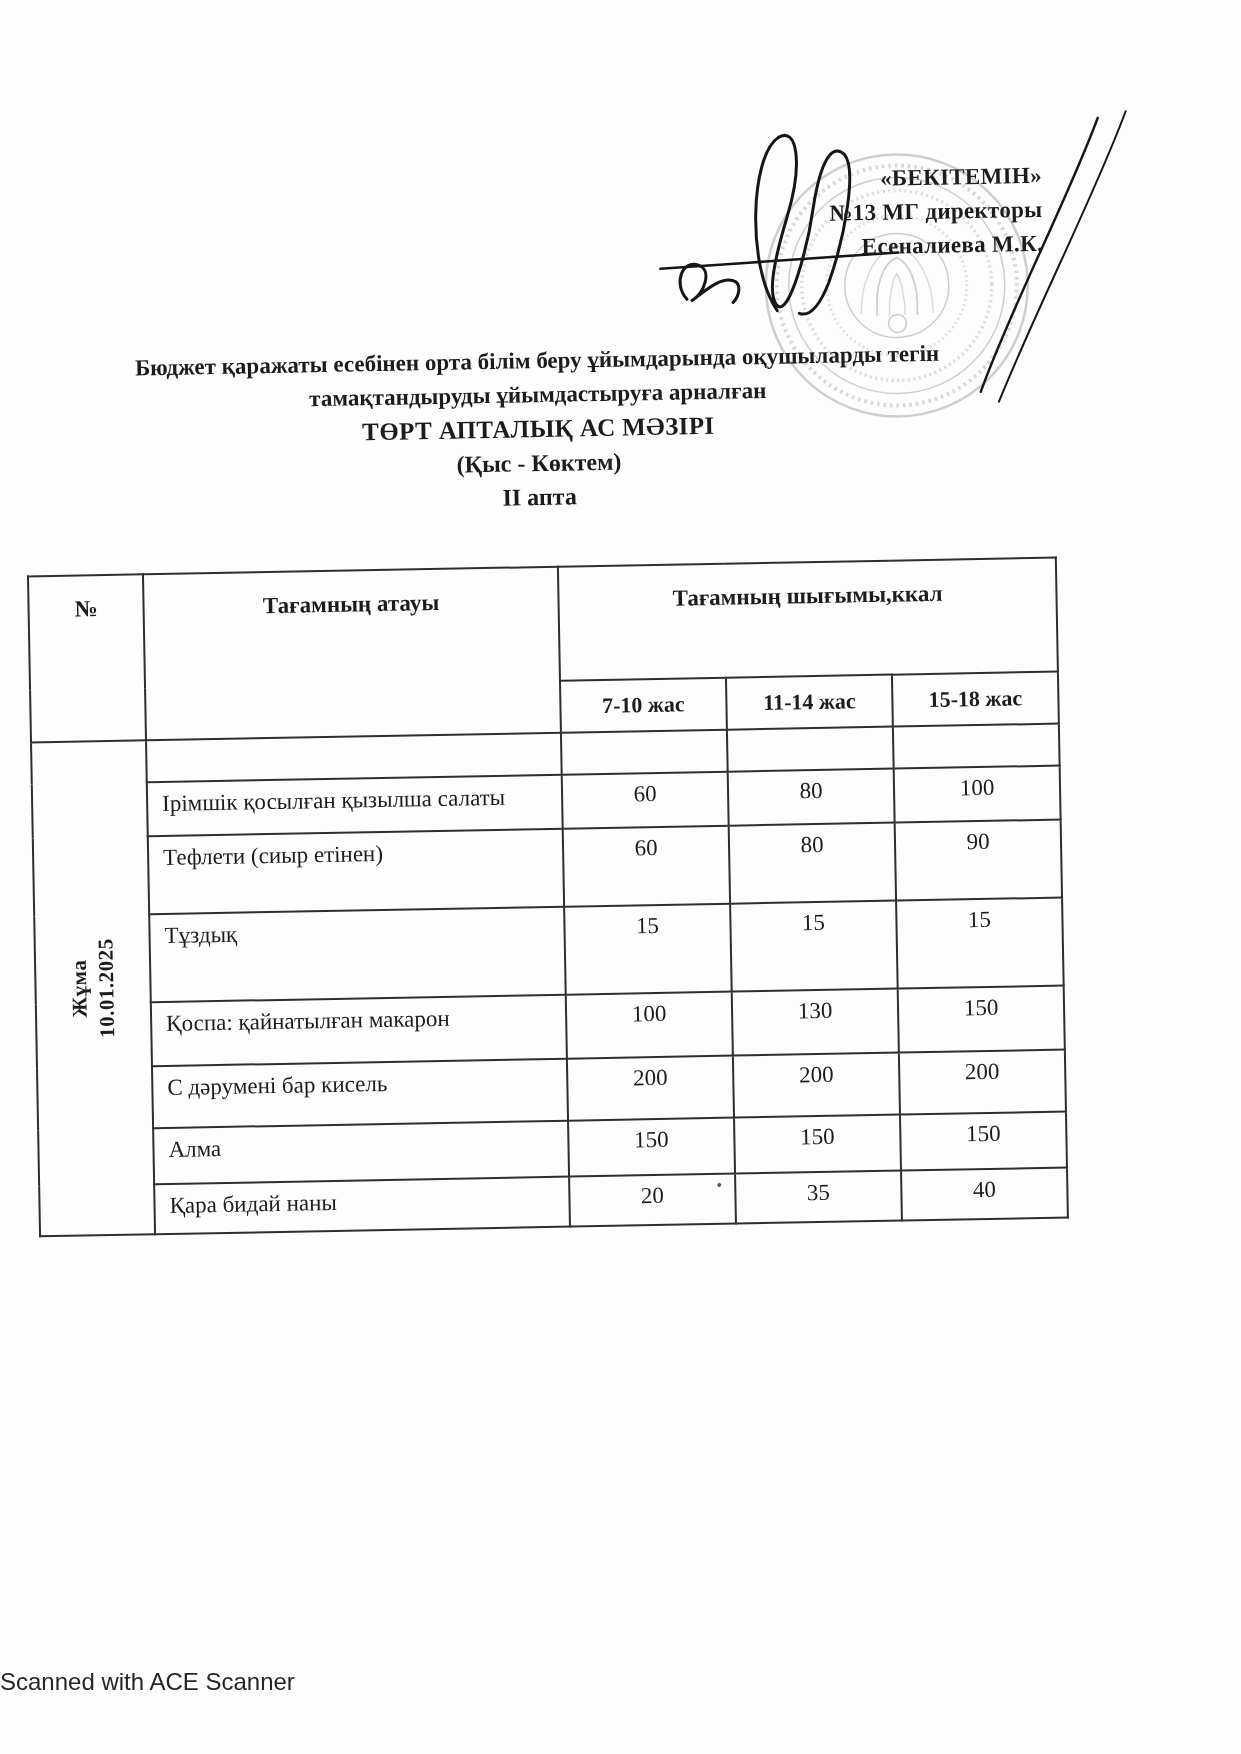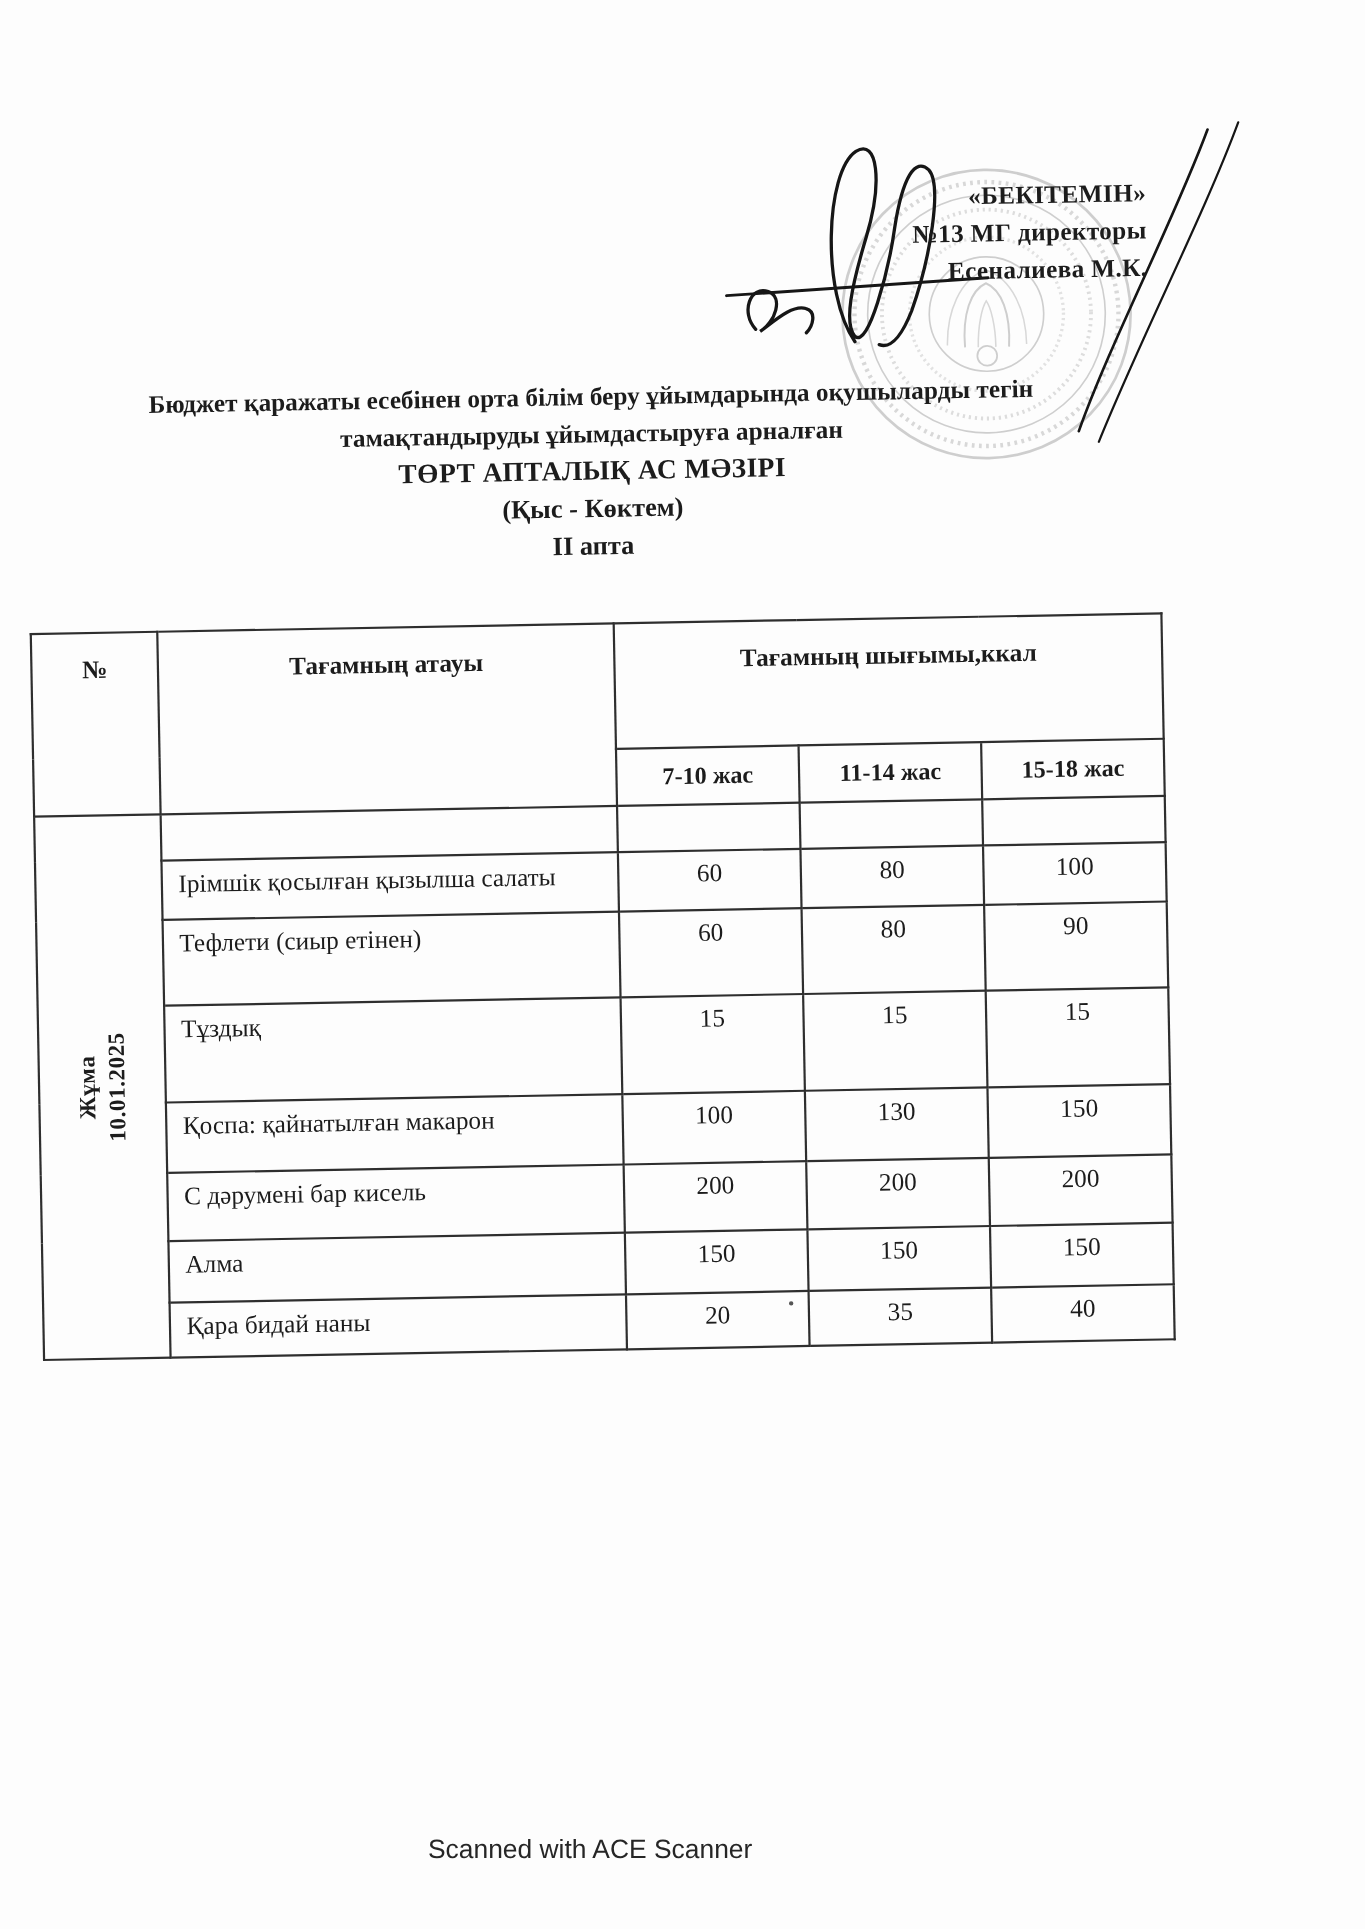--- a/index.html
+++ b/index.html
@@ -36,21 +36,21 @@
   .dish { text-align:left; vertical-align:top; padding:8px 8px 0 14px; font-size:23px; font-weight:normal; }
   .val  { text-align:center; vertical-align:top; padding-top:7px; font-size:23px; }
   .day-cell { vertical-align:middle; text-align:center; }
   .day-rot { display:inline-block; transform:rotate(-90deg); font-weight:bold;
     font-size:21px; line-height:27px; white-space:nowrap; letter-spacing:0.5px; }
 
   .speck { position:absolute; left:712px; top:1186px; width:4px; height:4px;
     border-radius:50%; background:#555; }
 
   
-  .footer-note { position:absolute; top:1668px; left:0; width:1073px; text-align:center;
+  .footer-note { position:absolute; top:1668px; left:0; width:1073px; text-align:left;
     font-family:"Liberation Sans", sans-serif; font-size:24px; color:#262626; }
 </style>
 </head>
 <body>
 
 <div class="page">
   <div class="skew">
 
     <svg class="stamp" width="280" height="280" viewBox="0 0 280 280">
       <g fill="none" stroke="#8f8f8f">

